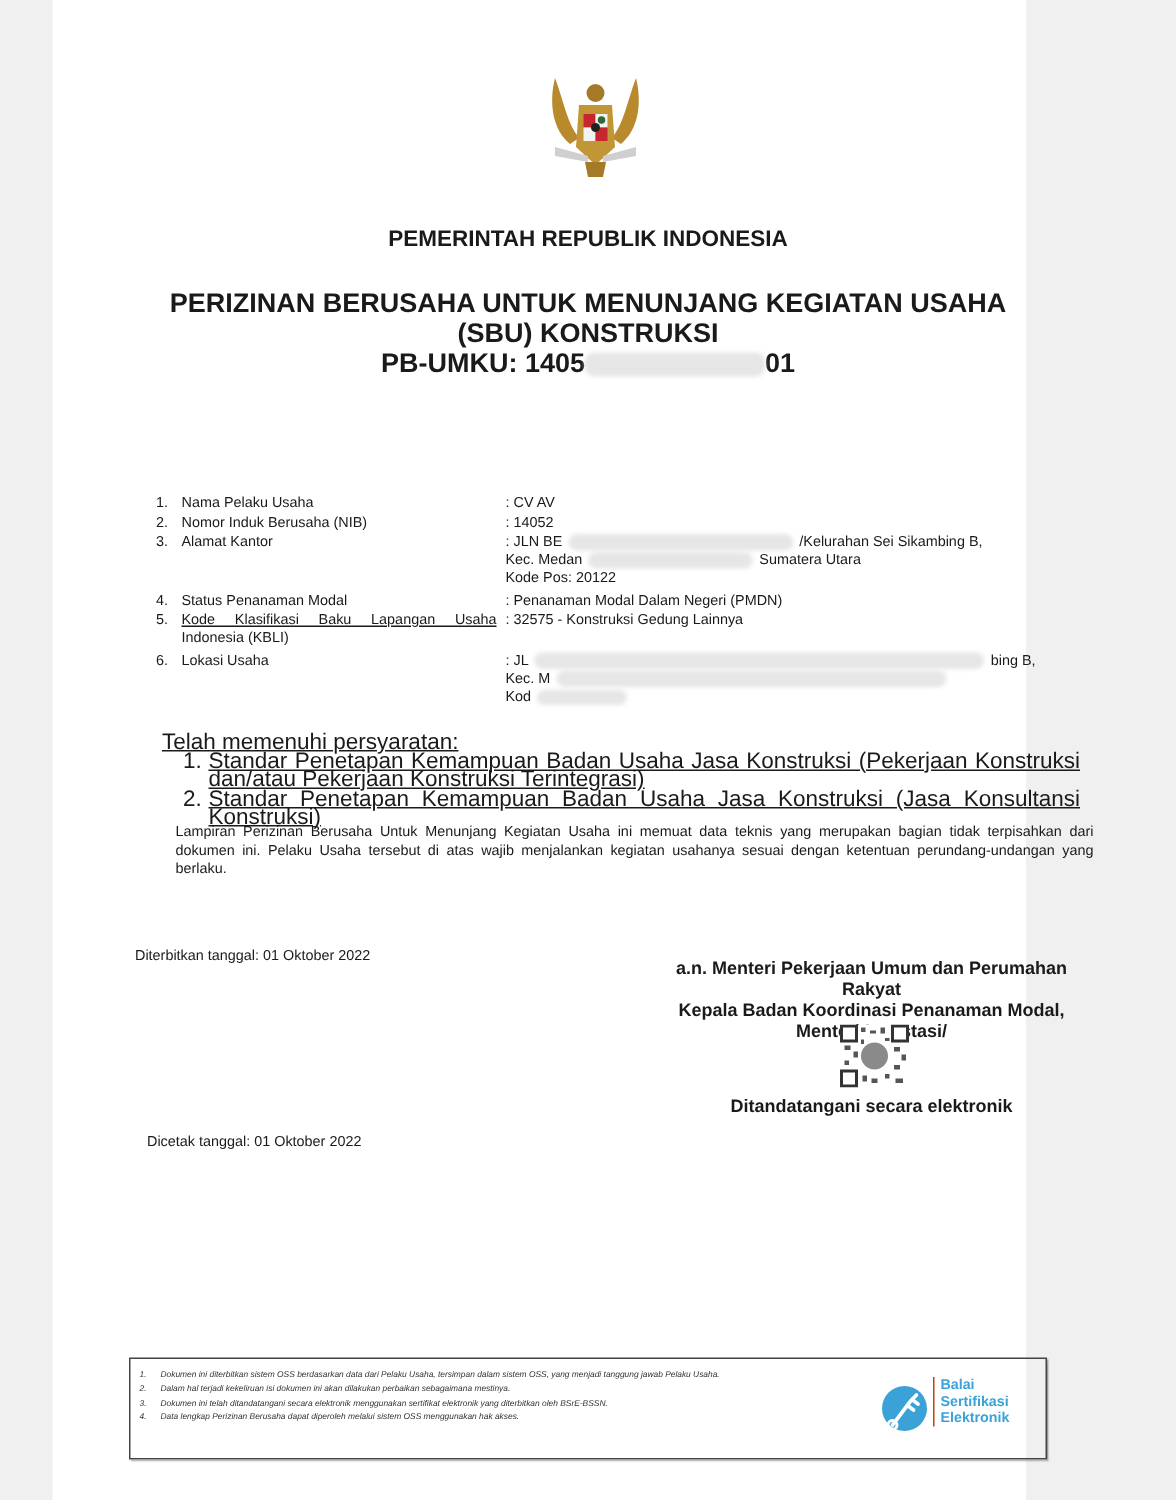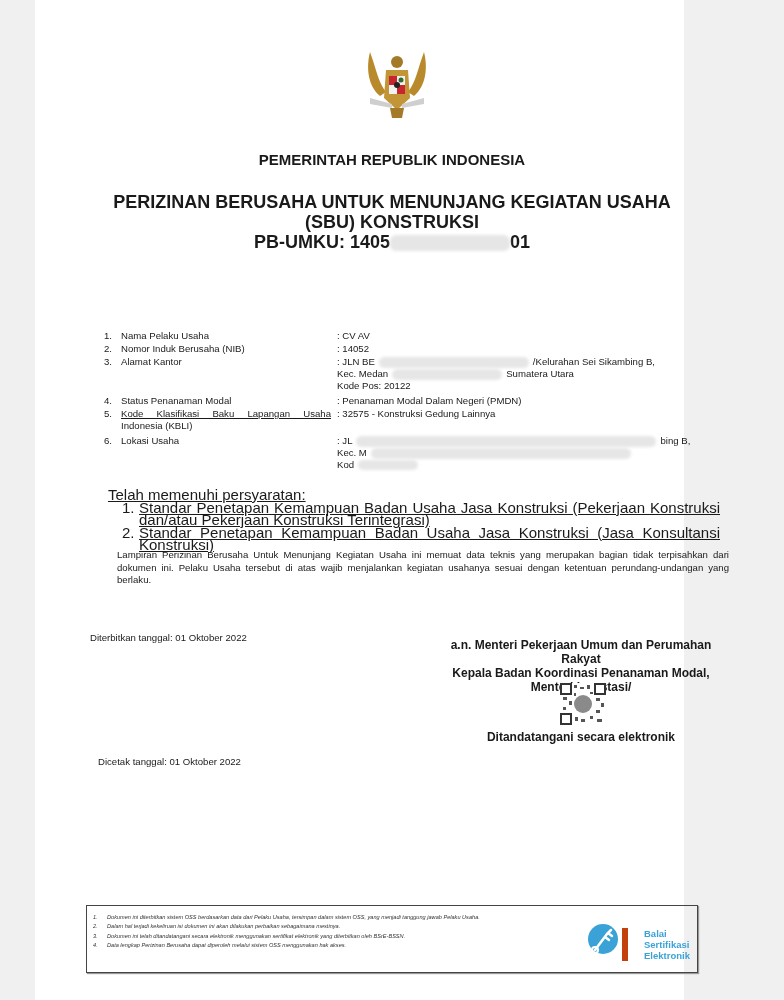--- a/index.html
+++ b/index.html
@@ -31,21 +31,21 @@
     .sign { left: 400px; width: 292px; text-align: center; font-weight: bold; font-size: 12px; line-height: 14px; }
     .qr { left: 525px; top: 683px; width: 46px; height: 42px; }
     .footer-box {
       left: 51px; top: 905px; width: 610px; height: 66px;
       border: 1.5px solid #444; box-shadow: 1px 1px 1px #999;
     }
     .footer-notes { position: absolute; left: 6px; top: 7px; width: 480px; font-size: 5.6px; line-height: 9.3px; font-style: italic; color: #333; }
     .footer-notes .fn { position: relative; padding-left: 14px; }
     .footer-notes .fn .n { position: absolute; left: 0; }
     .bsre { position: absolute; left: 500px; top: 10px; width: 105px; height: 46px; }
-    .bsre-text { position: absolute; left: 35px; top: 12px; font-size: 9.5px; line-height: 11px; font-weight: bold; color: #3aa2d6; border-left: 6px solid #c2410c; padding-left: 16px; }
+    .bsre-text { position: absolute; left: 35px; top: 2px; font-size: 9.5px; line-height: 11px; font-weight: bold; color: #3aa2d6; border-left: 1px solid #c2410c; padding-left: 4px; }
   </style>
 </head>
 <body>
 
 <div class="page">
 
   <svg class="abs emblem" viewBox="0 0 70 72">
     <path d="M8 4 C4 20 6 38 18 48 L24 44 C16 34 14 20 8 4Z" fill="#b88a2c"></path>
     <path d="M62 4 C66 20 64 38 52 48 L46 44 C54 34 56 20 62 4Z" fill="#b88a2c"></path>
     <circle cx="35" cy="14" r="6" fill="#a47a28"></circle>

